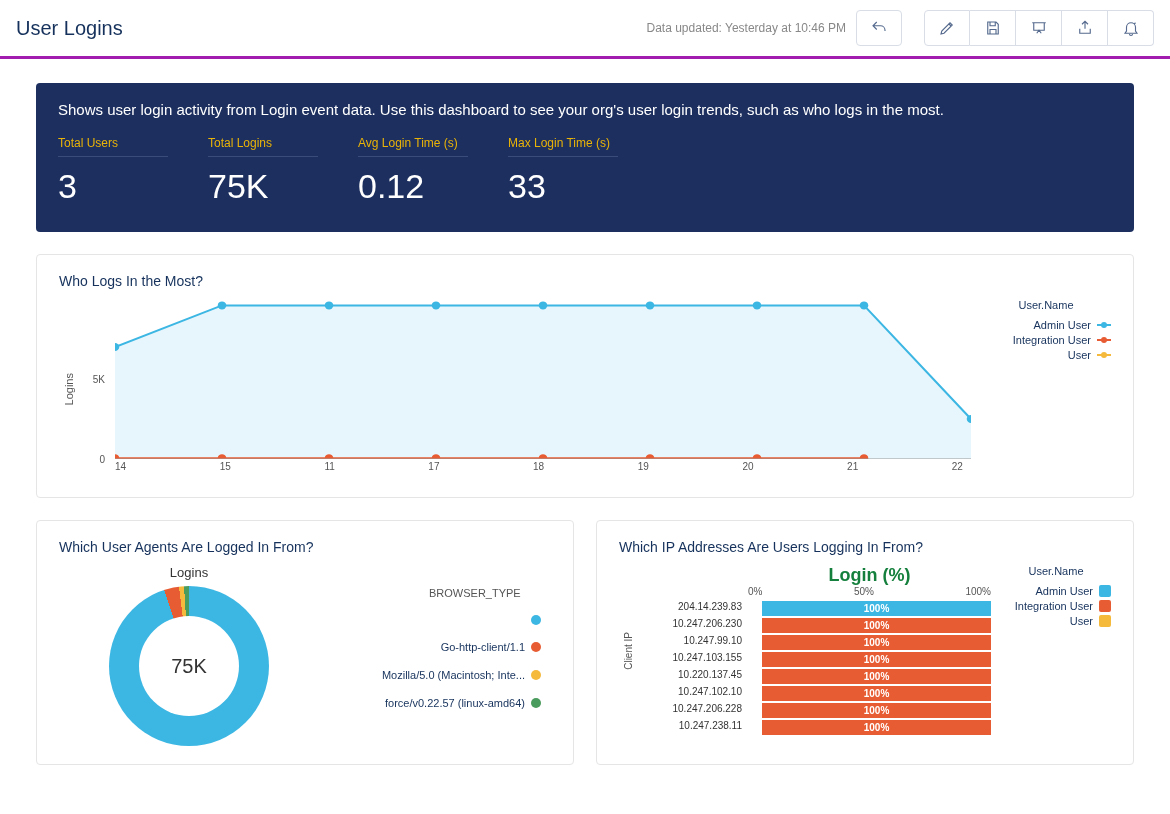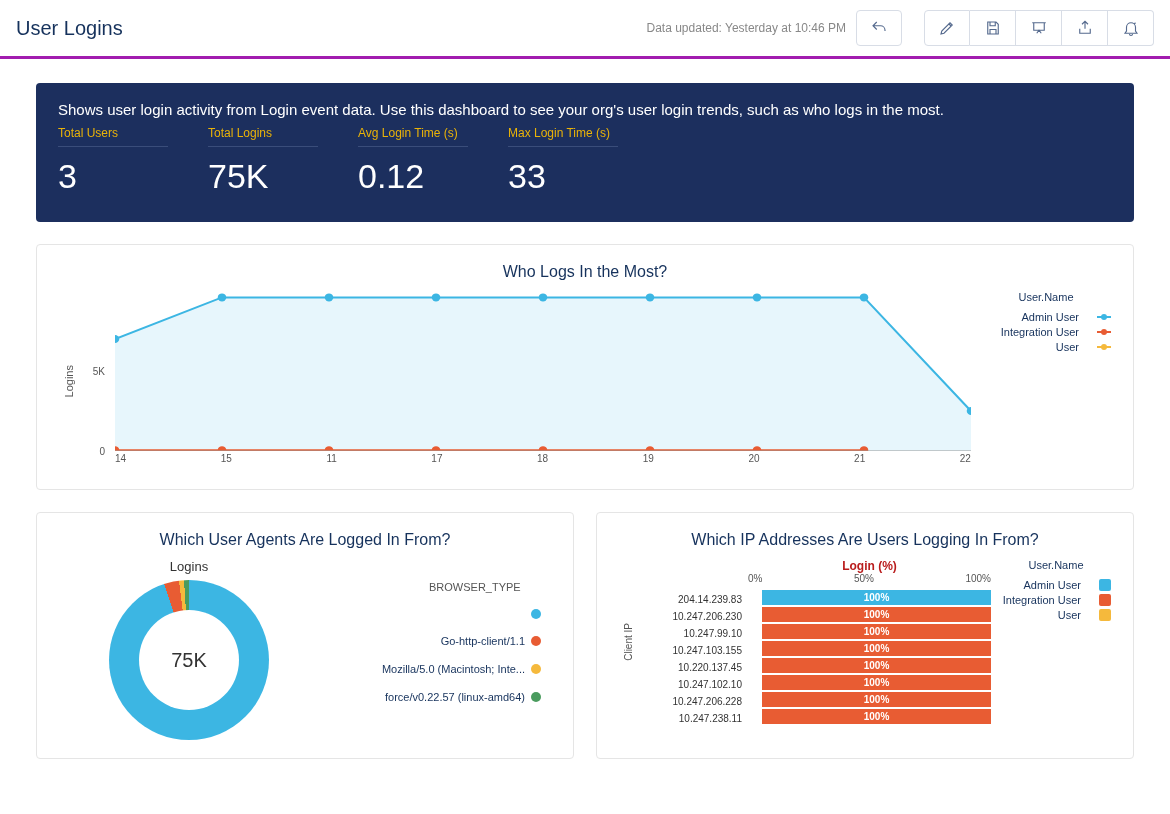--- a/index.html
+++ b/index.html
@@ -10,62 +10,62 @@
 .updated { font-size: 12px; color: #888; }
 .toolbar { display: flex; gap: 0; }
 .tbtn { width: 46px; height: 36px; border: 1px solid #d8dde6; background: #fff; display: flex; align-items: center; justify-content: center; cursor: pointer; }
 .tbtn.undo { border-radius: 4px; margin-right: 12px; }
 .tbtn.first { border-radius: 4px 0 0 4px; }
 .tbtn.last { border-radius: 0 4px 4px 0; }
 .tbtn + .tbtn { border-left: none; }
 .tbtn svg { width: 18px; height: 18px; stroke: #54698d; fill: none; stroke-width: 1.5; }
 .body { padding: 24px 36px; }
 .banner { background: #1c2f5e; color: #fff; border-radius: 4px; padding: 18px 22px 26px; }
-.banner-desc { font-size: 15px; margin-bottom: 8px; }
+.banner-desc { font-size: 15px; margin-bottom: 18px; }
 .stats { display: flex; gap: 40px; }
 .stat-label { font-size: 12px; color: #eab308; }
 .stat-div { border-bottom: 1px solid #3a4d7a; margin: 6px 0 10px; width: 110px; }
 .stat-val { font-size: 34px; font-weight: 400; }
 .panel { background: #fff; border: 1px solid #e5e5e5; border-radius: 4px; margin-top: 22px; padding: 18px 22px; }
-.panel-title { font-size: 16px; font-weight: 400; color: #16325c; margin-bottom: 10px; text-align: center; }
+.panel-title { font-size: 14px; font-weight: 400; color: #16325c; margin-bottom: 10px; }
 .row2 { display: grid; grid-template-columns: 1fr 1fr; gap: 22px; margin-top: 22px; }
 .row2 .panel { margin-top: 0; }
 
 .linechart { display: flex; }
 .ylabel { writing-mode: vertical-rl; transform: rotate(180deg); font-size: 11px; color: #555; align-self: center; padding: 0 4px; }
 .plot { position: relative; flex: 1; height: 180px; }
 .yticks { position: absolute; left: 0; top: 0; bottom: 20px; width: 30px; }
 .ytick { position: absolute; font-size: 10px; color: #555; right: 4px; transform: translateY(-50%); }
 .plotarea { position: absolute; left: 36px; right: 0; top: 0; bottom: 20px; }
-.xticks { position: absolute; left: 36px; right: 0; bottom: 0; height: 18px; display: flex; justify-content: space-between; }
+.xticks { position: absolute; left: 36px; right: 8px; bottom: 0; height: 18px; display: flex; justify-content: space-between; }
 .xtick { font-size: 10px; color: #555; }
 .xlabel { text-align: center; font-size: 11px; color: #555; margin-top: 2px; margin-left: 36px; }
 .legend { width: 140px; font-size: 11px; padding-left: 10px; }
 .legend-title { font-weight: normal; text-align: center; font-size: 11px; margin-bottom: 8px; }
-.legend-item { display: flex; justify-content: flex-end; align-items: center; gap: 18px; margin: 3px 0; }
+.legend-item { display: flex; justify-content: flex-end; align-items: center; gap: 6px; margin: 3px 0; }
 .swatch-line { width: 14px; height: 0; border-top: 2px solid; position: relative; }
 .swatch-line::after { content: ""; width: 6px; height: 6px; border-radius: 50%; background: currentColor; position: absolute; left: 4px; top: -4px; }
 .swatch-box { width: 12px; height: 12px; border-radius: 2px; background: currentColor; }
 
 .donut-wrap { display: flex; align-items: center; }
 .donut-area { flex: 0 0 260px; text-align: center; }
 .donut-title { font-size: 13px; color: #333; margin-bottom: 6px; }
 .donut { width: 160px; height: 160px; margin: 0 auto; border-radius: 50%; position: relative; }
 .donut::after { content: ""; position: absolute; top: 30px; left: 30px; width: 100px; height: 100px; background: #fff; border-radius: 50%; }
 .donut-center { position: absolute; top: 0; left: 0; right: 0; bottom: 0; display: flex; align-items: center; justify-content: center; z-index: 1; font-size: 20px; color: #333; }
 .donut-legend { flex: 1; font-size: 11px; }
 .donut-legend-title { color: #555; margin-bottom: 8px; margin-left: 110px; }
 .donut-legend-item { display: flex; justify-content: flex-end; align-items: center; gap: 6px; margin: 16px 0; padding-right: 10px; }
 .swatch-circle { width: 10px; height: 10px; border-radius: 50%; background: currentColor; }
 
 .ipchart { display: flex; }
 .ip-left { flex: 1; }
-.ip-header { font-size: 12px; color: #b91c1c; font-weight: bold; text-align: center; margin-left: 110px; }
+.ip-header { font-size: 18px; color: #15803d; font-weight: bold; text-align: center; margin-left: 110px; }
 .ip-scale { display: flex; justify-content: space-between; font-size: 10px; color: #555; margin-left: 110px; margin-bottom: 4px; }
-.ip-row { display: flex; align-items: flex-end; height: 17px; gap: 20px; }
+.ip-row { display: flex; align-items: flex-start; height: 17px; gap: 20px; }
 .ip-label { width: 104px; text-align: right; font-size: 10px; color: #333; }
 .ip-bar { flex: 1; height: 15px; background: #e85c33; color: #fff; font-size: 10px; font-weight: bold; text-align: center; line-height: 15px; }
 .ip-bar.admin { background: #3cb6e3; }
 .ip-ylabel { writing-mode: vertical-rl; transform: rotate(180deg); font-size: 10px; color: #555; align-self: center; padding: 0 4px; }
 </style>
 </head>
 <body>
 
 <div class="header">
   <h1>User Logins</h1>

